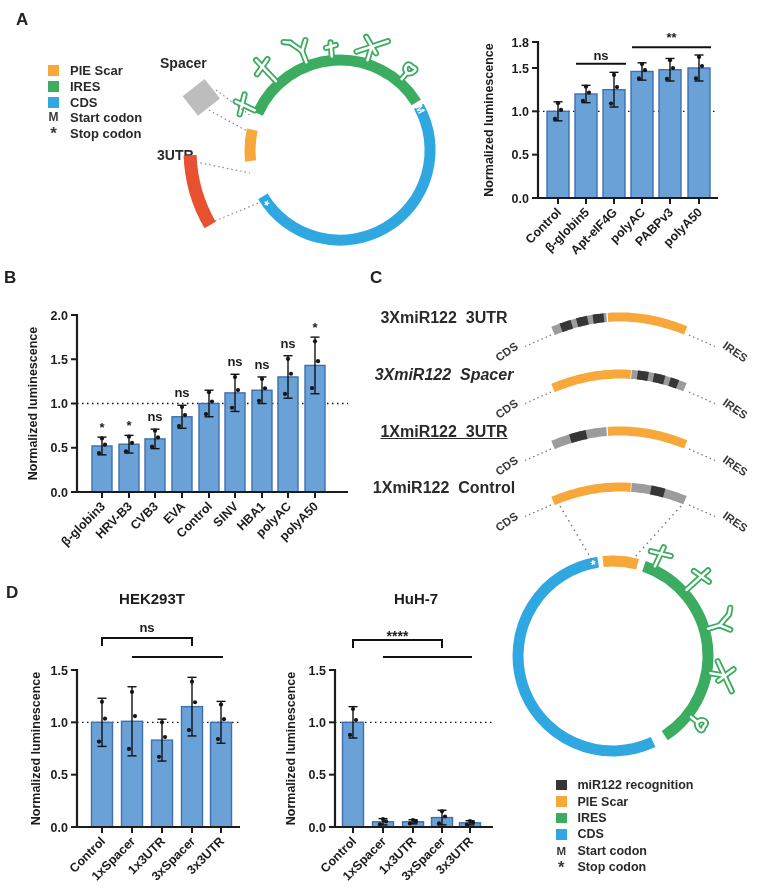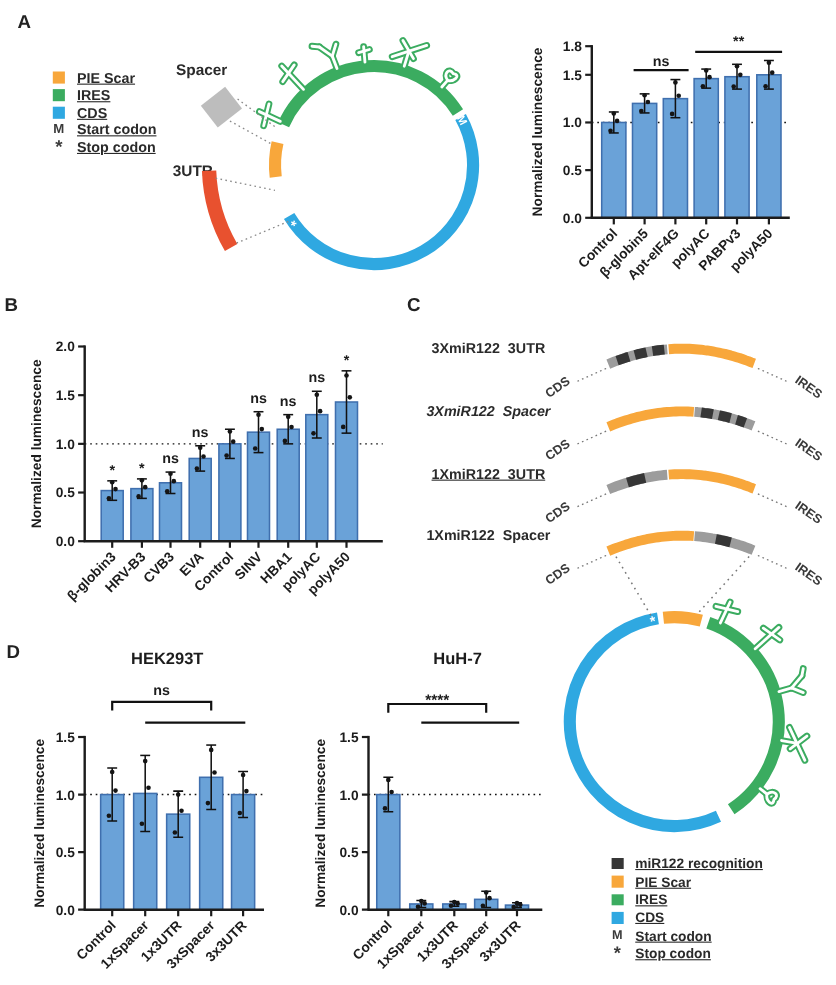--- a/index.html
+++ b/index.html
@@ -1,26 +1,26 @@
 <!DOCTYPE html>
 <html><head>
 <meta charset="utf-8">
 <style>
   html,body{margin:0;padding:0;background:#ffffff;}
   .fig{position:relative;width:760px;height:895px;background:#fff;
        font-family:"Liberation Sans",sans-serif;color:#1c1c1c;overflow:hidden;}
   .abs{position:absolute;}
   .plabel{font-weight:bold;font-size:17px;color:#222;}
   .sub{font-weight:bold;font-size:14px;color:#2a2a2a;}
-  .cname{font-weight:bold;font-size:13px;color:#2a2a2a;white-space:pre;text-align:center;}
+  .cname{font-weight:bold;font-size:16px;color:#2a2a2a;white-space:pre;text-align:center;}
   .legend{display:flex;flex-direction:column;}
   .legend-row{display:flex;align-items:center;}
   .legend-row .sw{flex:0 0 auto;}
   .legend-row .gl{flex:0 0 auto;text-align:center;font-weight:bold;color:#3a3a3a;}
-  .legend-row .lb{font-weight:bold;color:#2a2a2a;text-decoration:underline;}
+  .legend-row .lb{font-weight:bold;color:#2a2a2a;}
   svg text{font-family:"Liberation Sans",sans-serif;}
 </style>
 </head>
 <body>
 
 <div class="fig">
 
   <div class="abs plabel" style="left:16px;top:10px;">A</div>
   <div class="abs plabel" style="left:4px;top:268px;">B</div>
   <div class="abs plabel" style="left:370px;top:268px;">C</div>
@@ -75,21 +75,21 @@
       <div class="legend-row" style="height: 16.4px;">
         <span class="gl" style="width: 10.5px; margin-right: 11px; font-size: 16.5px; line-height: 22.4px;">*</span>
         <span class="lb" style="font-size: 12.5px;">Stop codon</span>
       </div>
     </div>
 
   <div class="abs" id="construct-labels" style="left:0;top:0;">
       <div class="abs cname" style="left: 344px; top: 309px; width: 200px;">3XmiR122  3UTR</div>
       <div class="abs cname" style="left: 344px; top: 366px; width: 200px; font-style: italic;">3XmiR122  Spacer</div>
       <div class="abs cname" style="left: 344px; top: 423px; width: 200px; text-decoration: underline;">1XmiR122  3UTR</div>
-      <div class="abs cname" style="left: 344px; top: 479px; width: 200px;">1XmiR122  Spacer</div>
+      <div class="abs cname" style="left: 344px; top: 479px; width: 200px;">1XmiR122  Control</div>
     </div>
 
   <svg id="canvas" class="abs" style="left:0;top:0;" width="760" height="895" viewBox="0 0 760 895">
       <g>
         <path d="M257.78,113.39 A90,90 0 0 1 416.32,102.31" fill="none" stroke="#3BAC60" stroke-width="11"></path>
         <path d="M418.72,106.37 A90,90 0 0 1 262.85,196.35" fill="none" stroke="#2FA8E1" stroke-width="11"></path>
         <path d="M250.67,160.97 A90,90 0 0 1 252.31,129.75" fill="none" stroke="#F8A73B" stroke-width="11"></path>
         <g transform="translate(253.9,109.9) rotate(295)">
           <path d="M0,1 L0,-20" fill="none" stroke="#3BAC60" stroke-width="6.2" stroke-linecap="round" stroke-linejoin="round"></path>
           <path d="M-10,-11 L10,-15" fill="none" stroke="#3BAC60" stroke-width="6.2" stroke-linecap="round" stroke-linejoin="round"></path>

